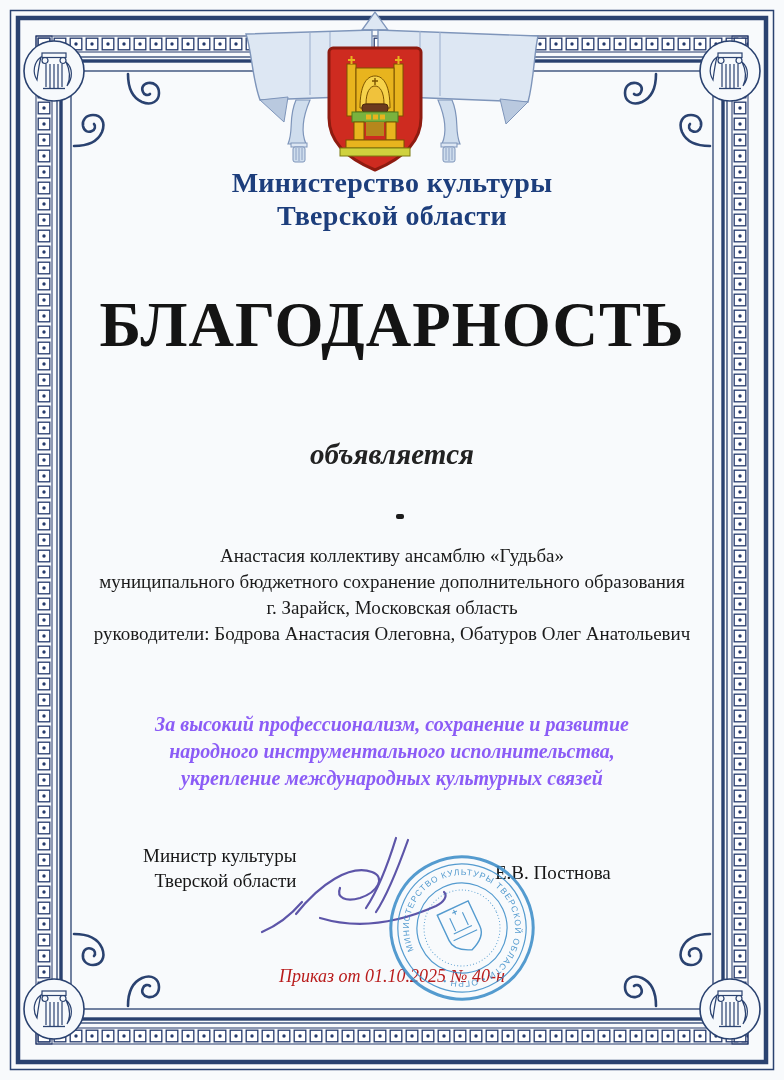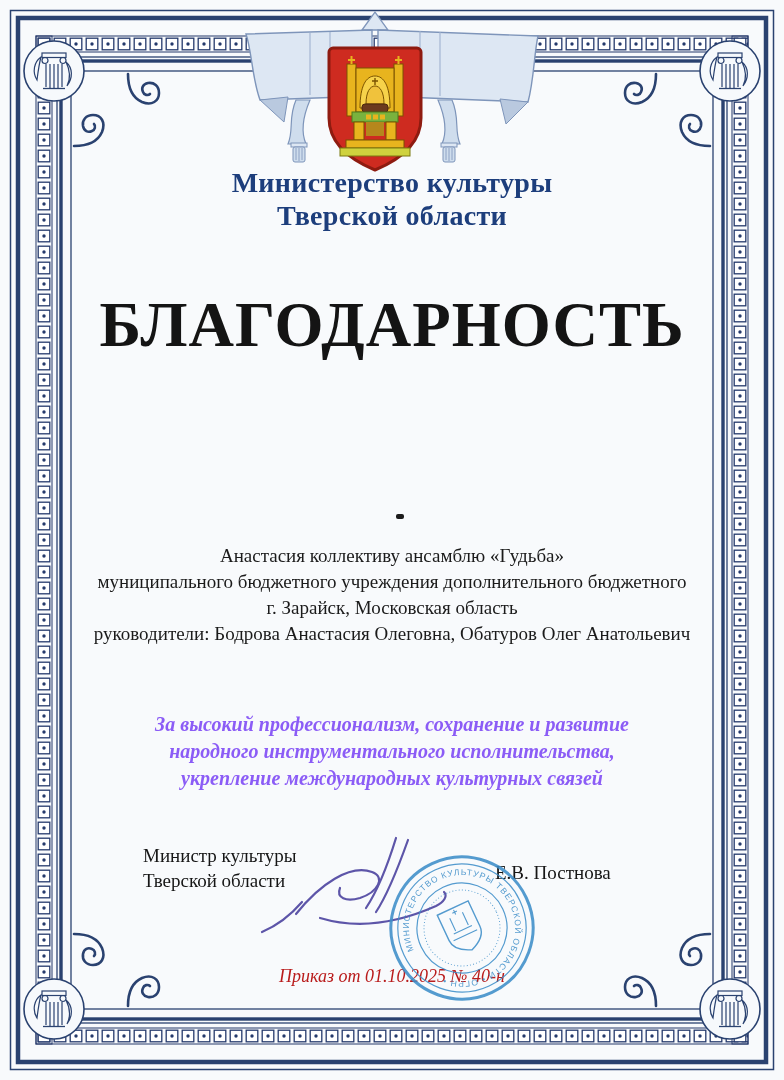--- a/index.html
+++ b/index.html
@@ -10,21 +10,21 @@
   }
   .frame-svg,.overlay-svg{position:absolute;left:0;top:0;width:784px;height:1080px;}
   .frame-svg{z-index:1;}
   .txt{position:absolute;left:0;width:784px;text-align:center;z-index:2;}
   .ministry{top:166px;font-size:28px;line-height:33px;font-weight:700;color:#1d3e7c;letter-spacing:.3px;}
   .title{top:290px;font-size:63px;line-height:70px;font-weight:700;color:#141414;letter-spacing:1px;margin:0;}
   .subtitle{top:438px;font-size:29px;font-weight:700;font-style:italic;color:#222;}
   .ink-dot{position:absolute;top:514px;left:396px;width:8px;height:5px;background:#1c1c1c;border-radius:2px;z-index:2;}
   .recipient{top:543px;font-size:19px;line-height:26px;color:#1b1b1b;}
   .citation{top:711px;font-size:20px;line-height:27px;font-weight:700;font-style:italic;color:#8b5cf6;}
-  .sig-label{position:absolute;top:843px;left:143px;font-size:19px;line-height:25px;text-align:left;z-index:2;}
+  .sig-label{position:absolute;top:843px;left:143px;font-size:19px;line-height:25px;text-align:right;z-index:2;}
   .sig-name{position:absolute;top:862px;left:487px;font-size:19px;text-align:right;z-index:2;margin-left:8px;}
   .order-line{top:966px;font-size:18px;font-style:italic;color:#b91c1c;z-index:2;}
   .overlay-svg{z-index:3;pointer-events:none;}
 </style>
 </head>
 <body>
 
 <div class="cert">
 
   <svg class="frame-svg" viewBox="0 0 784 1080">
@@ -127,26 +127,27 @@
     </g>
   </svg>
 
   <div class="txt ministry">
     <div>Министерство культуры</div>
     <div>Тверской области</div>
   </div>
 
   <h1 class="txt title">БЛАГОДАРНОСТЬ</h1>
 
+  <div class="txt subtitle">объявляется</div>
 
   <div class="ink-dot"></div>
 
   <div class="txt recipient">
     <div>Анастасия коллективу ансамблю «Гудьба»</div>
-    <div>муниципального бюджетного учреждения дополнительного бюджетного</div>
+    <div>муниципального бюджетного сохранение дополнительного образования</div>
     <div>г. Зарайск, Московская область</div>
     <div>руководители: Бодрова Анастасия Олеговна, Обатуров Олег Анатольевич</div>
   </div>
 
   <div class="txt citation">
     <div>За высокий профессионализм, сохранение и развитие</div>
     <div>народного инструментального исполнительства,</div>
     <div>укрепление международных культурных связей</div>
   </div>
 

